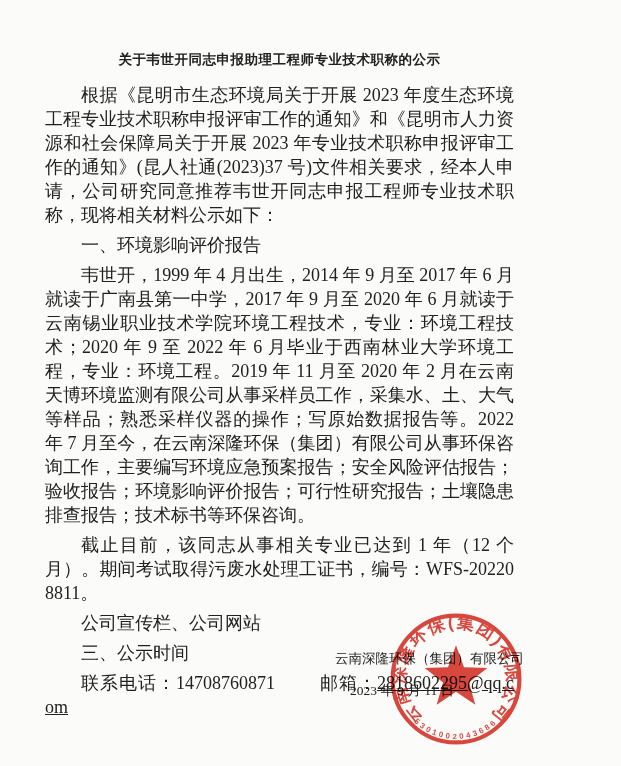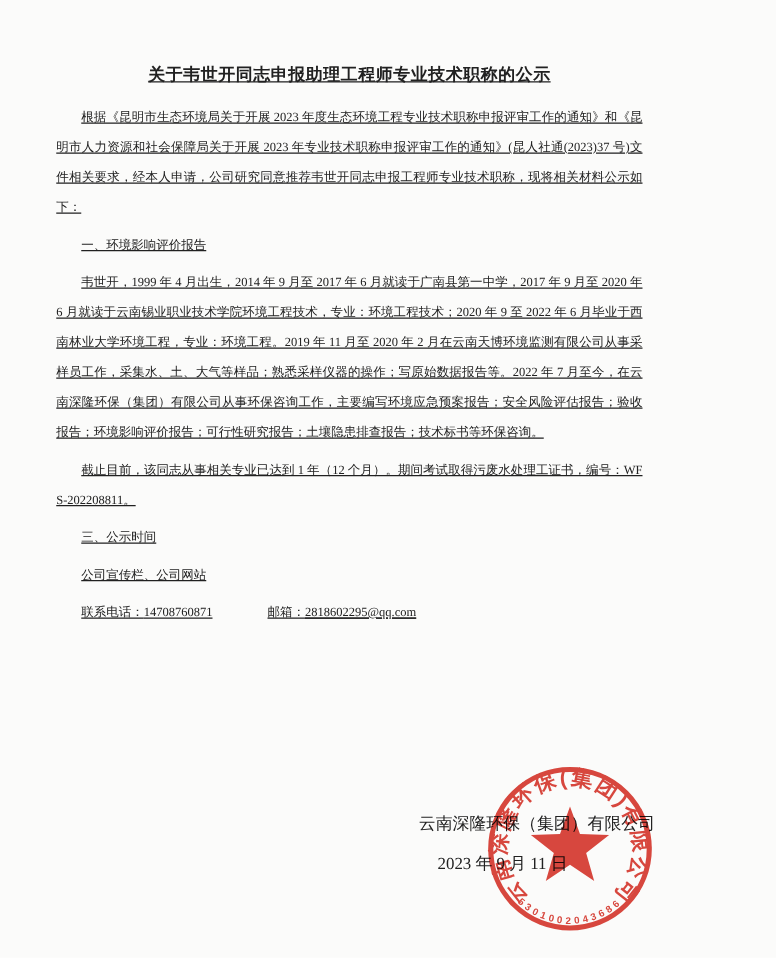--- a/index.html
+++ b/index.html
@@ -8,32 +8,31 @@
     background: #fbfbfa;
     font-family: "Liberation Serif", "DejaVu Serif", serif;
     color: #212121;
     overflow: hidden;
   }
   .page {
     position: relative;
     width: 534px;
     height: 766px;
     padding: 50px 20px 0 45px;
-    text-decoration: underline;
   }
   .title {
     font-size: 13.5px;
     font-weight: bold;
     text-align: center;
     line-height: 20px;
     margin-bottom: 13px;
     letter-spacing: 0.5px;
   }
   .para {
-    font-size: 10px;
+    font-size: 18px;
     line-height: 24px;
     text-align: justify;
     text-justify: inter-ideograph;
     text-indent: 2em;
     margin-bottom: 6px;
     word-break: break-all;
   }
   .para.contact-line { margin-bottom: 12px; }
   .spacer-inline { display: inline-block; width: 44px; }
   .email-link {
@@ -91,23 +90,23 @@
 
   <p class="para">根据《昆明市生态环境局关于开展 2023 年度生态环境工程专业技术职称申报评审工作的通知》和《昆明市人力资源和社会保障局关于开展 2023 年专业技术职称申报评审工作的通知》(昆人社通(2023)37 号)文件相关要求，经本人申请，公司研究同意推荐韦世开同志申报工程师专业技术职称，现将相关材料公示如下：</p>
 
   <p class="para">一、环境影响评价报告</p>
 
   <p class="para">韦世开，1999 年 4 月出生，2014 年 9 月至 2017 年 6 月就读于广南县第一中学，2017 年 9 月至 2020 年 6 月就读于云南锡业职业技术学院环境工程技术，专业：环境工程技术；2020 年 9 至 2022 年 6 月毕业于西南林业大学环境工程，专业：环境工程。2019 年 11 月至 2020 年 2 月在云南天博环境监测有限公司从事采样员工作，采集水、土、大气等样品；熟悉采样仪器的操作；写原始数据报告等。2022 年 7 月至今，在云南深隆环保（集团）有限公司从事环保咨询工作，主要编写环境应急预案报告；安全风险评估报告；验收报告；环境影响评价报告；可行性研究报告；土壤隐患排查报告；技术标书等环保咨询。</p>
 
   <p class="para">截止目前，该同志从事相关专业已达到 1 年（12 个月）。期间考试取得污废水处理工证书，编号：WFS-202208811。</p>
 
 
+  <p class="para">公司宣传栏、公司网站</p>
+
   <p class="para">三、公示时间</p>
-
-  <p class="para">公司宣传栏、公司网站</p>
 
 
 
   <p class="para contact-line">
     <span>联系电话：</span><span>14708760871</span><span class="spacer-inline"></span><span>邮箱：</span><a class="email-link">2818602295@qq.com</a>
   </p>
 
   <div class="footer">
     <p class="sig-company">云南深隆环保（集团）有限公司</p>
     <p class="sig-date">2023 年 9 月 11 日</p>

